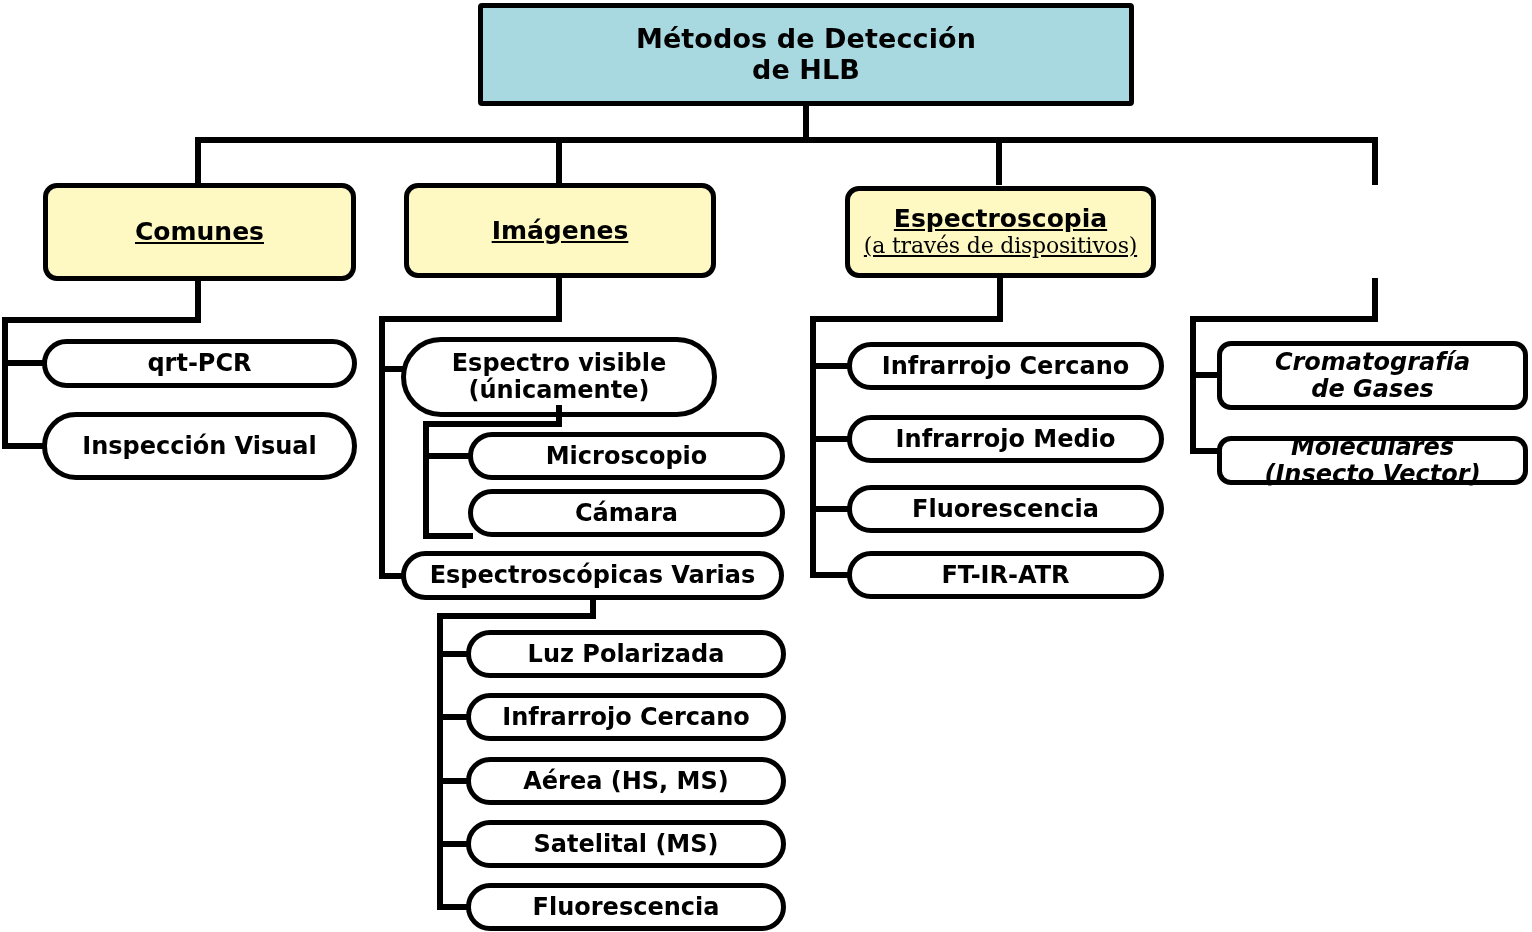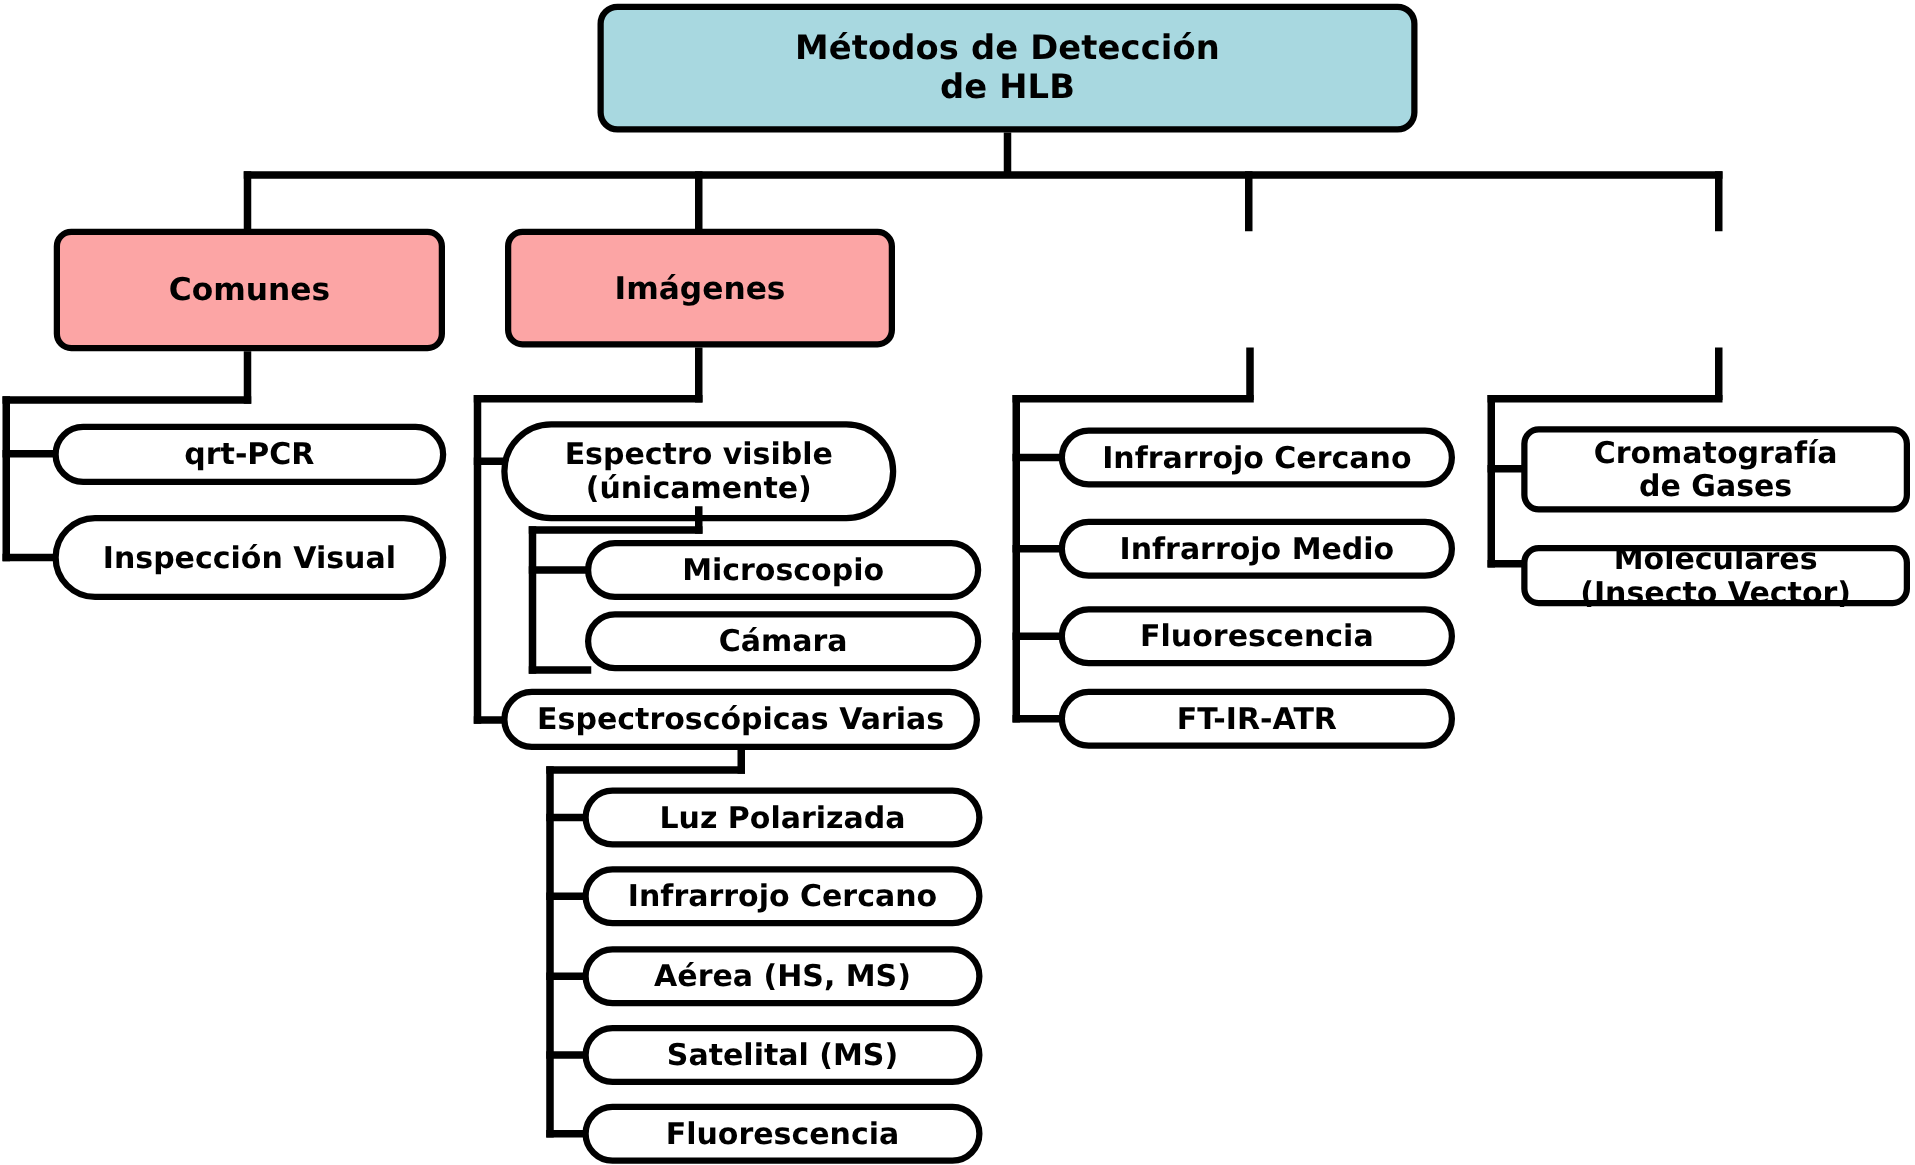--- a/index.html
+++ b/index.html
@@ -33,42 +33,44 @@
     justify-content: center;
     text-align: center;
     border: 5px solid #000000;
     background: #ffffff;
     color: #000000;
     line-height: 1.12;
   }
 
   .node.root {
     background: #a8d8e0;
-    border-radius: 16px;
+    border-radius: 4px;
     font-weight: bold;
     font-size: 27px;
     letter-spacing: 0.1px;
   }
 
   .node.cat {
-    background: #fca5a5;
+    background: #fef9c3;
     border-radius: 14px;
     font-weight: bold;
     font-size: 25px;
+    text-decoration: underline;
   }
 
   .node.leaf {
     background: #ffffff;
     border-radius: 40px;
     font-weight: bold;
     font-size: 24px;
   }
 
   .node.leaf.softround {
     border-radius: 14px;
+    font-style: italic;
   }
 
   .cat-sub {
     display: block;
     font-family: "DejaVu Serif", "Liberation Serif", serif;
     font-weight: normal;
     font-size: 22px;
     margin-top: 1px;
     letter-spacing: -0.2px;
   }
@@ -162,20 +164,24 @@
   <div class="node leaf" style="left:466px; top:757px; width:320px; height:48px;">
     <span>Aérea (HS, MS)</span>
   </div>
   <div class="node leaf" style="left:466px; top:820px; width:320px; height:48px;">
     <span>Satelital (MS)</span>
   </div>
   <div class="node leaf" style="left:466px; top:883px; width:320px; height:48px;">
     <span>Fluorescencia</span>
   </div>
 
+  <div class="node cat" style="left:845px; top:186px; width:311px; height:92px;">
+    <span>Espectroscopia</span>
+    <span class="cat-sub">(a través de dispositivos)</span>
+  </div>
   <div class="conn" style="left:997px; top:278px; width:6px; height:42px;"></div>
   <div class="conn" style="left:810px; top:316px; width:193px; height:6px;"></div>
   <div class="conn" style="left:810px; top:316px; width:6px; height:262px;"></div>
   <div class="conn" style="left:810px; top:363px; width:42px; height:6px;"></div>
   <div class="conn" style="left:810px; top:436px; width:42px; height:6px;"></div>
   <div class="conn" style="left:810px; top:506px; width:42px; height:6px;"></div>
   <div class="conn" style="left:810px; top:572px; width:42px; height:6px;"></div>
 
   <div class="node leaf" style="left:847px; top:342px; width:317px; height:48px;">
     <span>Infrarrojo Cercano</span>

